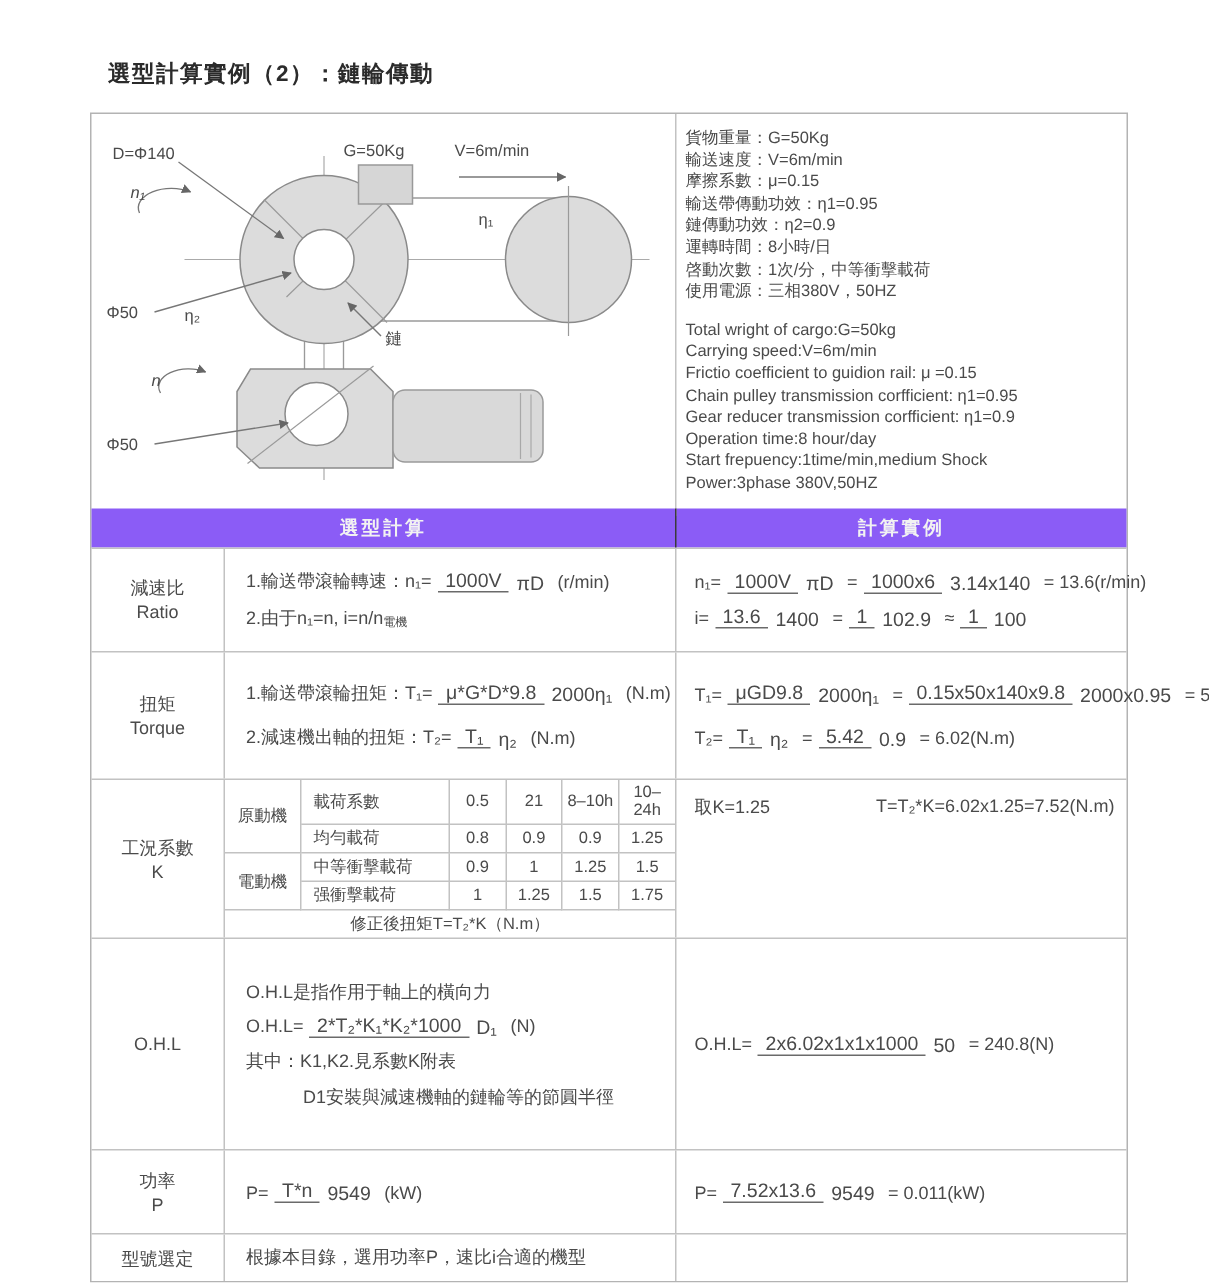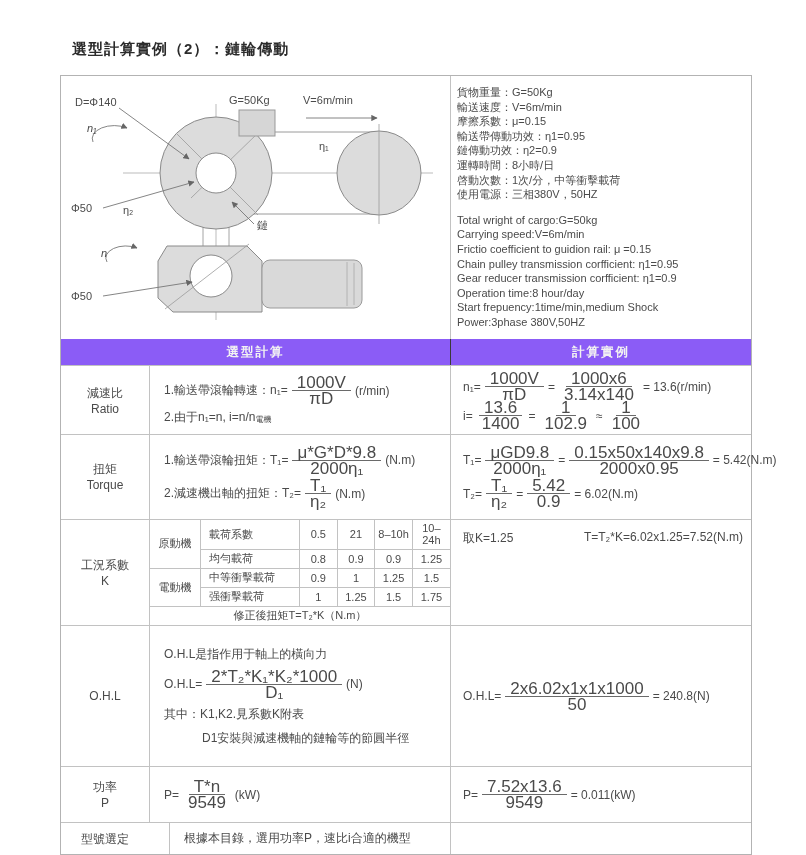--- a/index.html
+++ b/index.html
@@ -31,22 +31,22 @@
   .band-cell{display:flex;align-items:center;justify-content:center;color:#f2f2f2;
     font-size:12.5px;font-weight:bold;letter-spacing:2px;}
   
   .lbl{display:flex;flex-direction:column;align-items:center;justify-content:center;
     font-size:12px;color:#4a4a4a;line-height:16px;text-align:center;}
   
   .calc{padding:6px 8px 6px 14px;display:flex;flex-direction:column;justify-content:space-evenly;}
   .exam{padding:6px 8px 6px 12px;display:flex;flex-direction:column;justify-content:space-evenly;}
   .fline{display:flex;align-items:center;font-size:12px;color:#4a4a4a;white-space:nowrap;}
   .fline .tok{white-space:pre;}
-  .frac{display:inline-flex;flex-direction:column;align-items:center;margin:0 4px;
-    font-size:17px;line-height:13px;justify-content:center;}
+  .frac{display:inline-flex;flex-direction:row;align-items:center;margin:0 4px;
+    font-size:13px;line-height:13px;justify-content:center;}
   .frac .num{padding:0 5px 1px 5px;border-bottom:1px solid #6a6a6a;}
   .frac .den{padding:1px 5px 0 5px;}
   .subtok{font-size:8px;align-self:flex-end;padding-bottom:1px;}
   .indent{padding-left:38px;}
   
   .ktable{width:100%;height:100%;border-collapse:collapse;table-layout:fixed;font-size:11px;color:#4a4a4a;}
   .ktable td{border:1px solid #c2c2c2;text-align:center;padding:0 2px;}
   .ktable td.loadname{text-align:left;padding-left:8px;}
   .ktable tr td:first-child{border-left:none;}
   .ktable tr td:last-child{border-right:none;}
@@ -363,19 +363,19 @@
           </span>
           <span class="tok">= 0.011(kW)</span>
         </div>
     </div>
   </div>
 
   <div class="trow" style="height:31px;">
     <div class="cell nol lbl">
       <span>型號選定</span>
     </div>
-    <div class="cell calc" style="justify-content:center;margin-left:20px;">
+    <div class="cell calc" style="justify-content:center;">
       <div class="plain">根據本目錄，選用功率P，速比i合適的機型</div>
     </div>
     <div class="cell"></div>
   </div>
 
 </div>
 
 </body></html>

